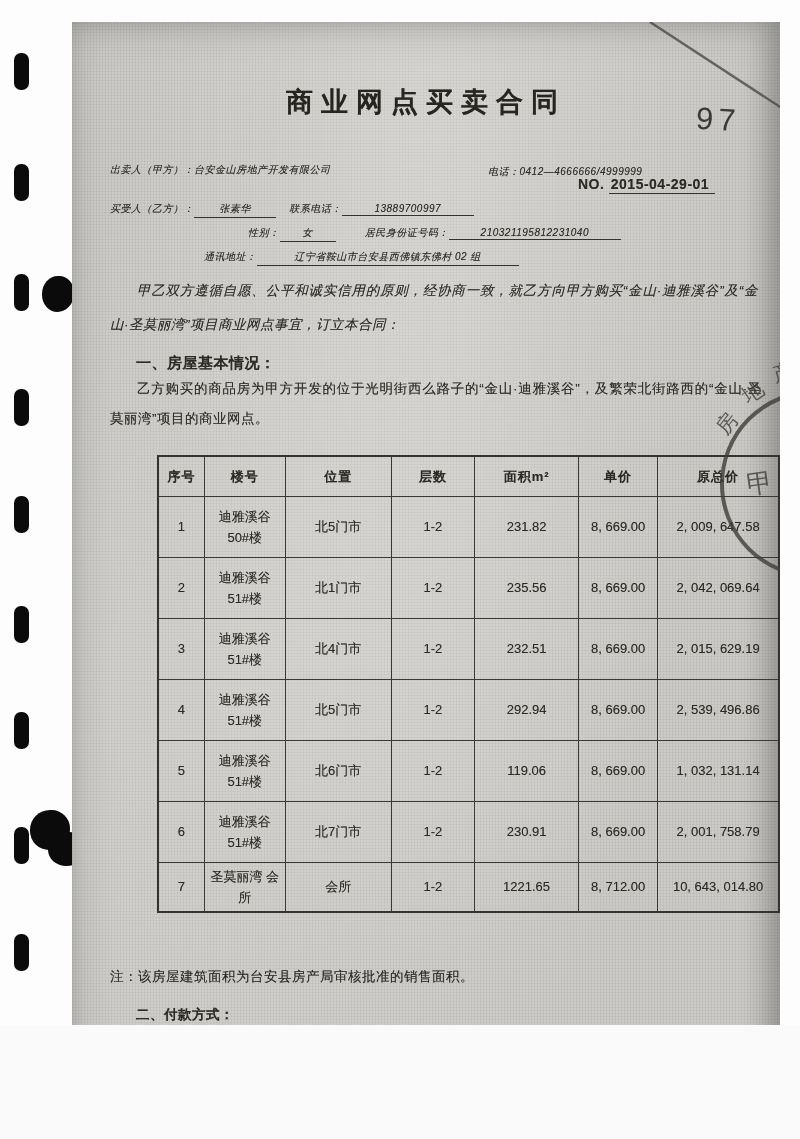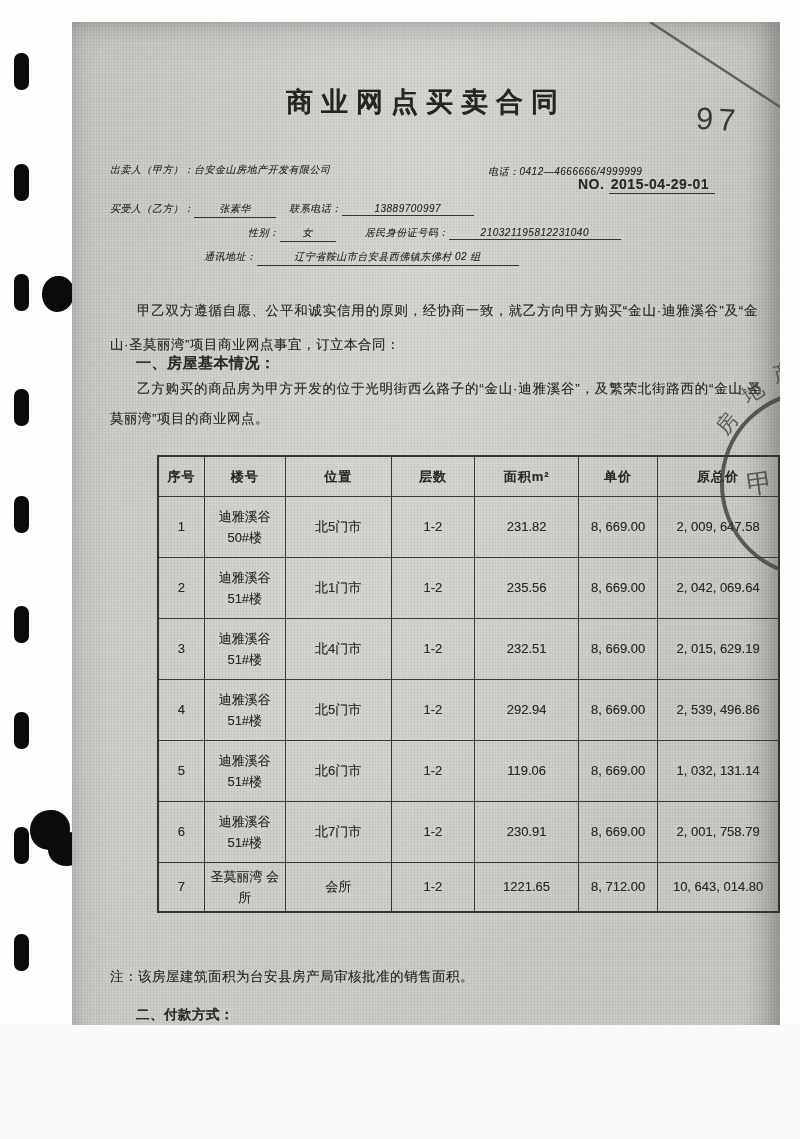--- a/index.html
+++ b/index.html
@@ -21,21 +21,21 @@
   #docno .u{border-bottom:1.6px solid #35332e;padding:0 6px 1px 2px;}
   #pgnum{left:624px;top:80px;font-size:31px;color:#3a3a3a;letter-spacing:5px;transform:rotate(3deg);font-weight:normal;}
   .line{font-size:10px;font-style:italic;}
   .uv{display:inline-block;border-bottom:1.5px solid #35332e;text-align:center;padding:0 6px 1px 6px;}
   #seller{left:38px;top:141px;}
   #sellerphone{left:396px;top:143px;margin-left:20px;}
   #buyer{left:38px;top:180px;}
   #gender{left:132px;top:204px;margin-left:44px;}
   #address{left:132px;top:228px;}
   .para{font-size:13.5px;text-indent:2em;line-height:34px;text-align:justify;}
-  #preamble{left:38px;top:272px;width:648px;}
+  #preamble{left:38px;top:252px;width:648px;font-style:italic;}
   #sec1{left:64px;top:332px;font-size:15px;font-weight:bold;}
   #para2{left:38px;top:352px;width:652px;line-height:30px;}
   #tintro{left:38px;top:416px;font-size:13.5px;}
   
   #ptable{left:56px;top:433px;border-collapse:collapse;table-layout:fixed;}
   #ptable td,#ptable th{border:1.6px solid #3a3832;font-size:13px;color:#2b2a24;
       text-shadow:0 0 .6px rgba(70,68,60,.5);text-align:center;vertical-align:middle;
       padding:1px 2px;line-height:21px;overflow:hidden;}
   #ptable th{font-weight:bold;letter-spacing:1px;}
   #ptable{border:2.2px solid #35332d;margin-left:29px;}

